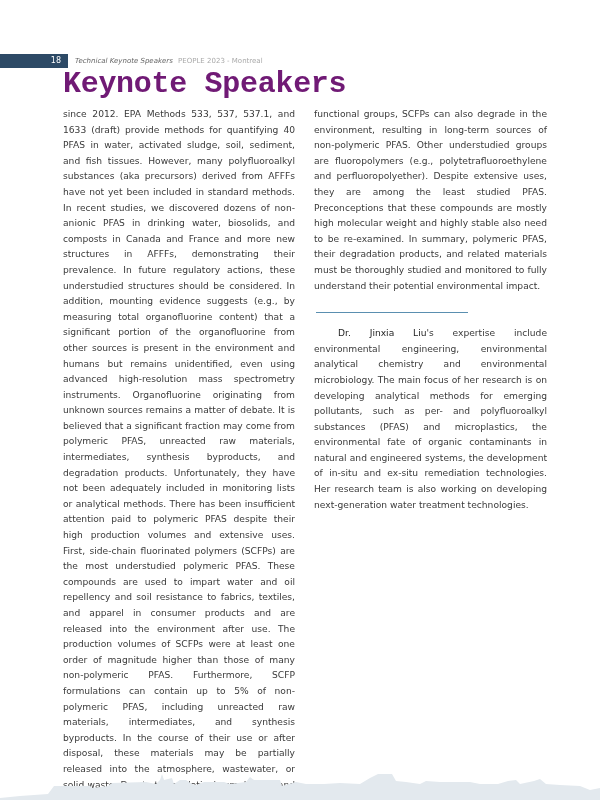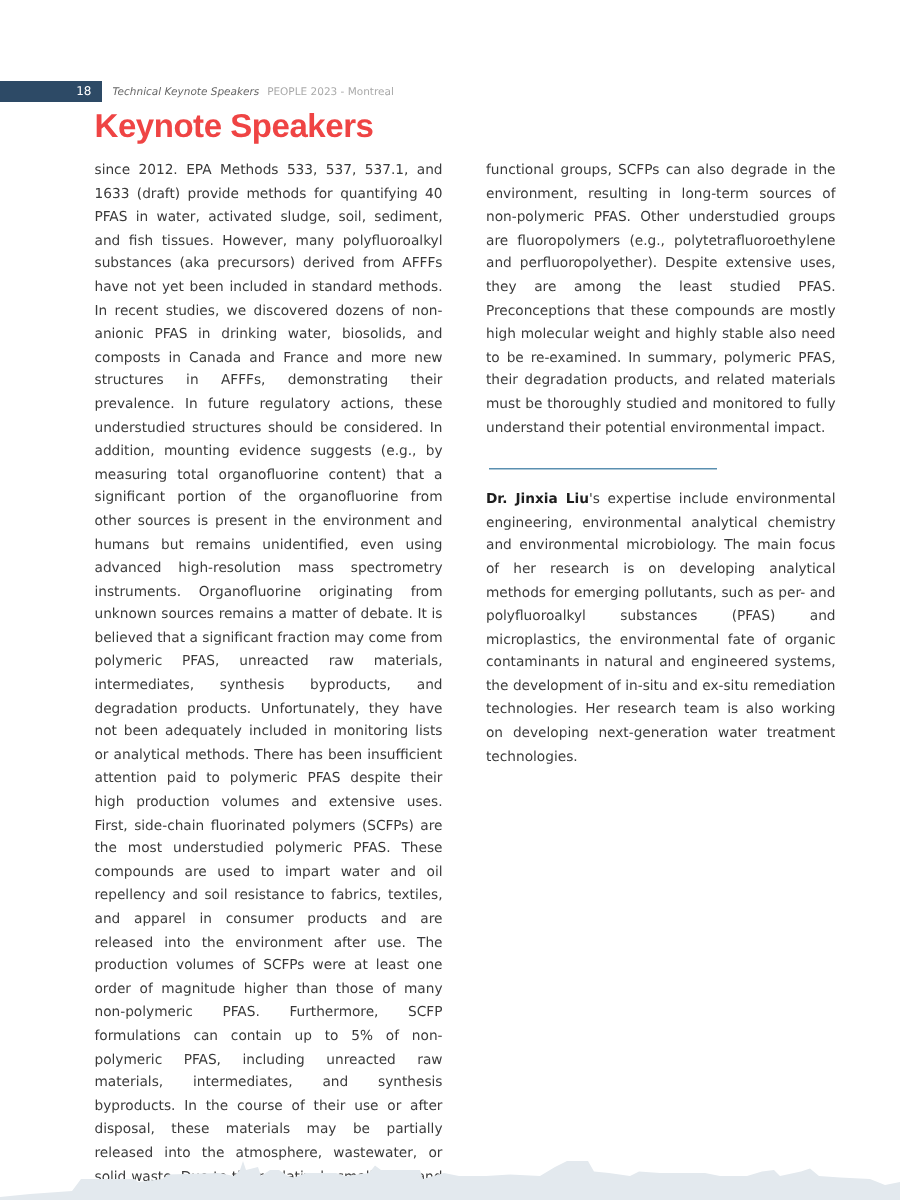--- a/index.html
+++ b/index.html
@@ -2,27 +2,27 @@
 <html><head>
   <meta charset="utf-8">
   <style>
     html, body { margin: 0; padding: 0; background: #ffffff; }
     body { width: 600px; height: 800px; position: relative; overflow: hidden; font-family: "Liberation Sans", sans-serif; color: #333333; }
     .header-bar { position: absolute; left: 0; top: 54px; width: 68px; height: 14px; background: #2d4a66; }
     .page-number { position: absolute; left: 0; top: 54px; width: 61px; height: 32px; text-align: right; color: #ffffff; font-size: 8px; line-height: 14px; font-family: "DejaVu Sans", sans-serif; }
     .running-head { position: absolute; left: 75px; top: 54px; height: 14px; line-height: 14px; font-size: 7px; color: #8a8a8a; white-space: nowrap; font-family: "DejaVu Sans", sans-serif; }
     .running-head .section { font-style: italic; color: #666; text-align: right; }
     .running-head .event { color: #a9a9a9; margin-left: 3px; margin-top: 12px; }
-    .page-title { position: absolute; left: 63px; top: 67px; margin: 0; font-family: Liberation Sans, sans-serif; font-weight: bold; font-size: 22px; color: #ef4444; letter-spacing: -0.3px; line-height: 34px; }
+    .page-title { position: absolute; left: 63px; top: 67px; margin: 0; font-family: Liberation Mono, monospace; font-weight: bold; font-size: 30px; color: #701a75; letter-spacing: -0.3px; line-height: 34px; }
     .col { position: absolute; top: 107px; font-family: "DejaVu Sans", sans-serif; font-size: 9.15px; line-height: 15.6px; color: #3a3a3a; text-align: justify; }
     .col-left { left: 63px; width: 232px; }
-    .col-right { left: 324px; width: 233px; }
+    .col-right { left: 314px; width: 233px; }
     .col p { margin: 0; }
     .divider { width: 152px; height: 1px; background: #5a8fb0; margin: 18px 0 13px 2px; }
-    .bio-name { font-weight: bold; color: #1e1e1e; }
+    .bio-name { font-weight: normal; color: #1e1e1e; margin-left: 24px; }
     .gap { height: 15.6px; }
     .skyline { position: absolute; left: 0; bottom: 0; width: 600px; height: 36px; }
   </style>
 </head>
 <body>
 
 <div class="header-bar"></div>
 <div class="page-number">18</div>
 <div class="running-head">
   <span class="section">Technical Keynote Speakers</span>

